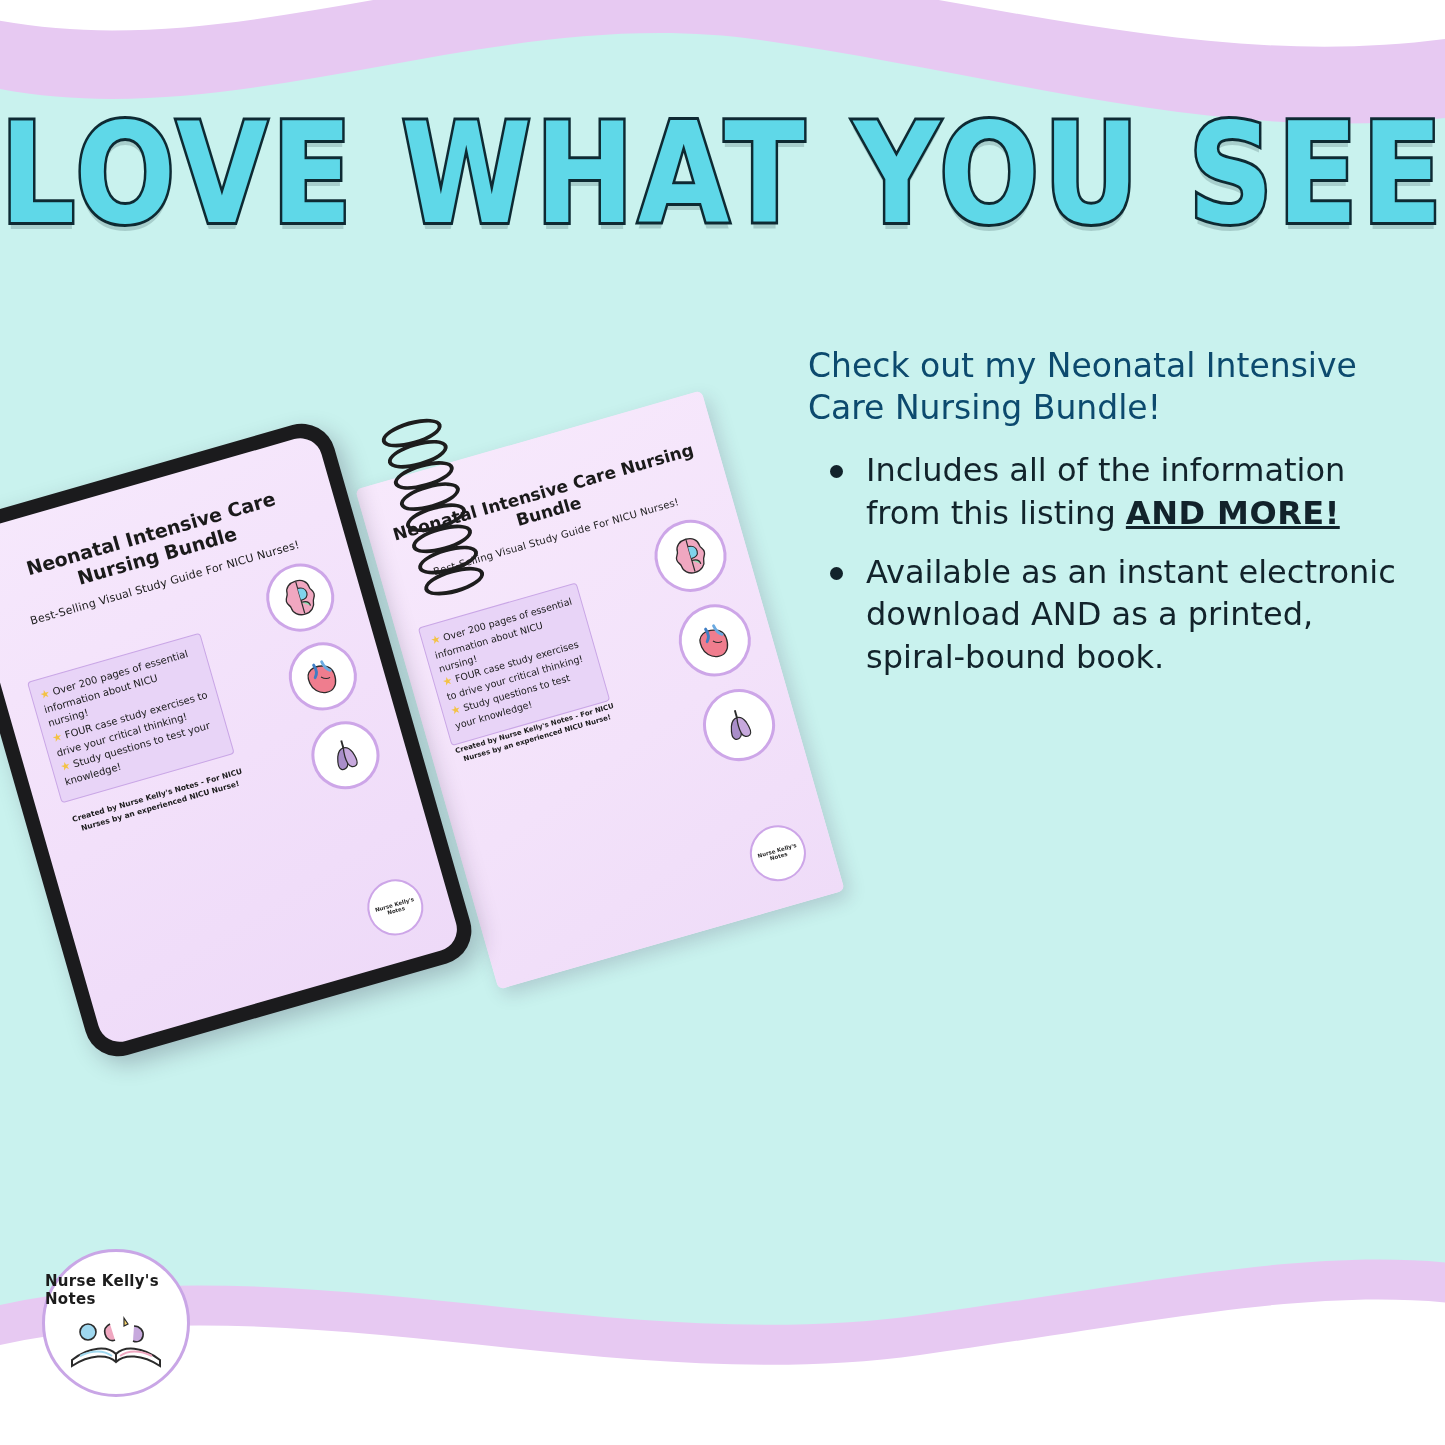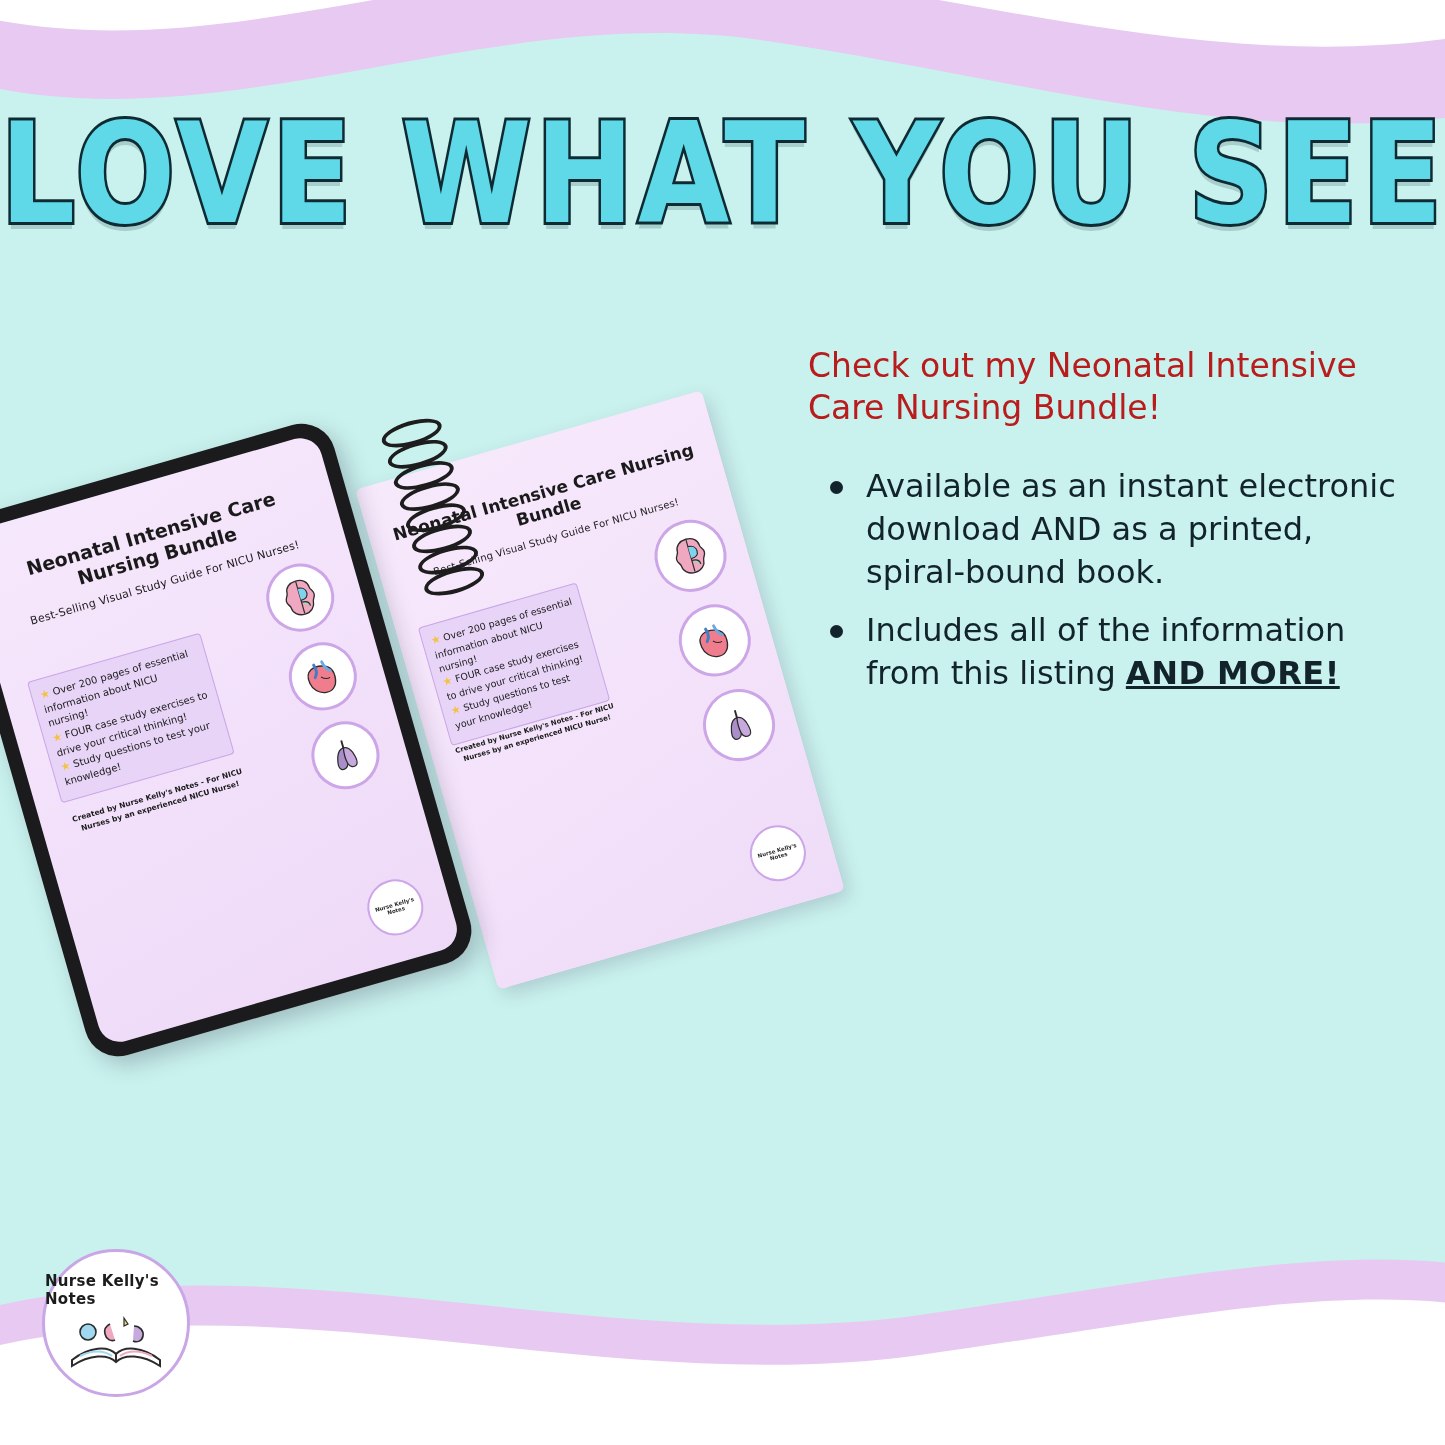--- a/index.html
+++ b/index.html
@@ -62,23 +62,23 @@
   .right-col {
     position: absolute;
     left: 808px;
     top: 345px;
     width: 600px;
   }
   .intro {
     font-family: "DejaVu Sans", sans-serif;
     font-size: 33px;
     line-height: 1.28;
-    color: #b91c1c;
+    color: #0c4a6e;
     font-weight: 500;
-    margin: 0 0 36px 0;
+    margin: 0 0 20px 0;
   }
   ul.bullets {
     margin: 0;
     padding-left: 58px;
     list-style: none;
   }
   ul.bullets li {
     position: relative;
     font-family: "DejaVu Sans", sans-serif;
     font-size: 32px;
@@ -420,24 +420,24 @@
           <div class="cover-logo">Nurse Kelly's Notes</div>
         </div>
       </div>
     </div>
   </div>
 
   <div class="right-col">
     <p class="intro">Check out my Neonatal Intensive Care Nursing Bundle!</p>
     <ul class="bullets">
       <li>
-        <span>Available as an instant electronic download AND as a printed, spiral-bound book.</span>
+        <span>Includes all of the information from this listing </span><span class="emph">AND MORE!</span>
       </li>
       <li>
-        <span>Includes all of the information from this listing </span><span class="emph">AND MORE!</span>
+        <span>Available as an instant electronic download AND as a printed, spiral-bound book.</span>
       </li>
     </ul>
   </div>
 
   <svg class="wave-bottom" viewBox="0 0 1540 320" preserveAspectRatio="none">
     <path d="M0,120 C300,35 640,165 960,120 C1210,85 1380,45 1540,75 L1540,320 L0,320 Z" fill="#e7c9f2"></path>
     <path d="M0,160 C300,75 640,205 960,160 C1210,125 1380,85 1540,115 L1540,320 L0,320 Z" fill="#ffffff"></path>
   </svg>
 
   <div class="brand">

